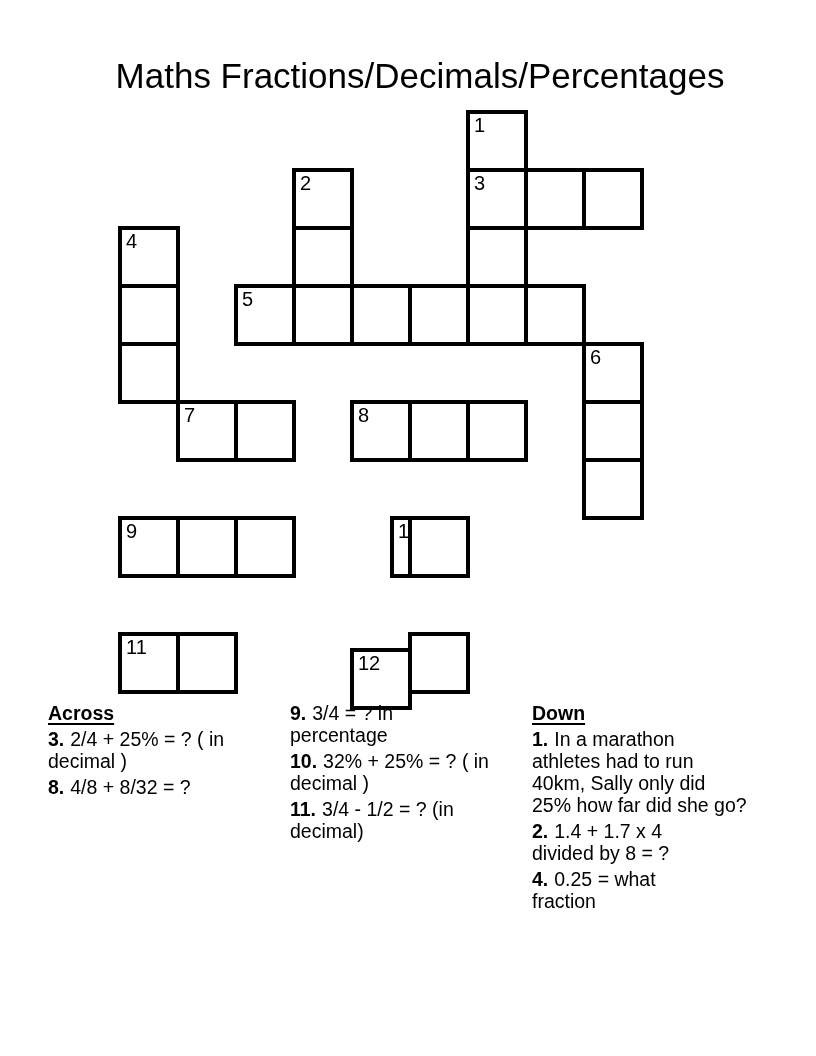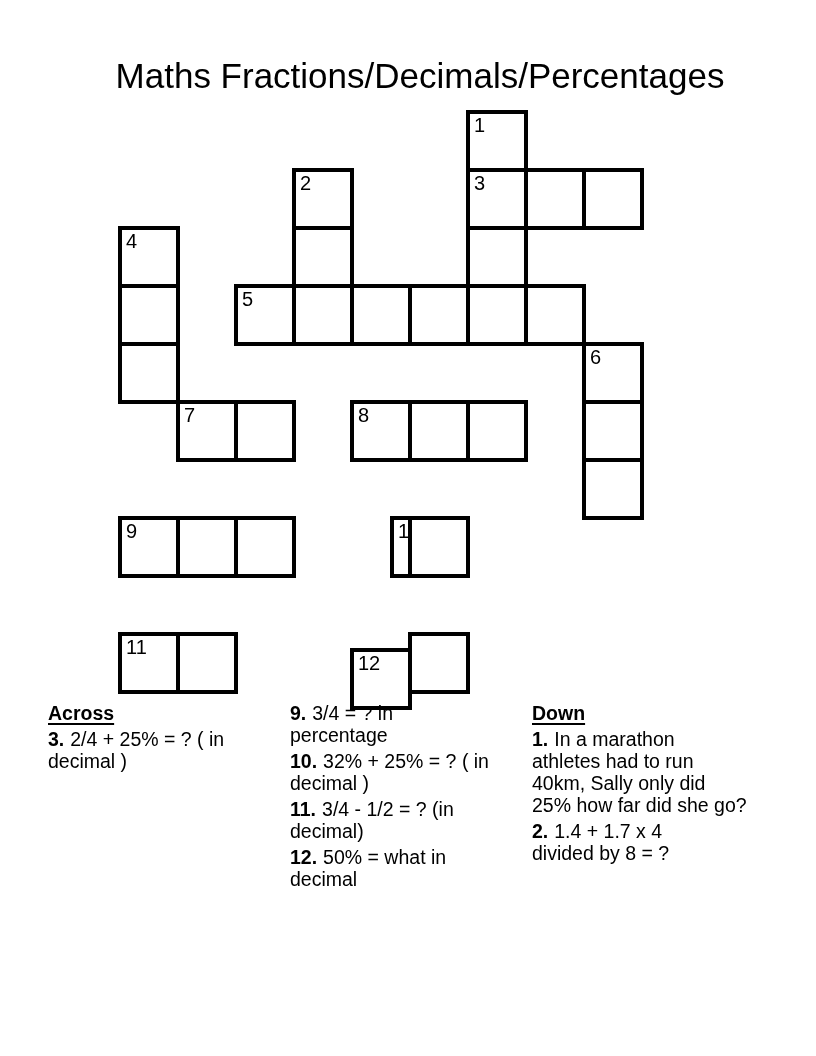--- a/index.html
+++ b/index.html
@@ -126,40 +126,41 @@
         <span class="cell-num">12</span>
       </div>
       <div class="cell" style="left: 408px; top: 632px;"></div>
     </div>
 
   <div class="clues col-across">
     <h2 class="clues-heading">Across</h2>
     <div id="list-across">
         <p class="clue"><b class="clue-num">3.</b><span class="clue-text">2/4 + 25% = ? ( in
 decimal )</span></p>
+        <p class="clue"><b class="clue-num">8.</b><span class="clue-text">4/8 + 8/32 = ?</span></p>
       </div>
   </div>
 
   <div class="clues col-across2">
     <div id="list-across2">
         <p class="clue"><b class="clue-num">9.</b><span class="clue-text">3/4 = ? in
 percentage</span></p>
         <p class="clue"><b class="clue-num">10.</b><span class="clue-text">32% + 25% = ? ( in
 decimal )</span></p>
         <p class="clue"><b class="clue-num">11.</b><span class="clue-text">3/4 - 1/2 = ? (in
 decimal)</span></p>
-        <p class="clue"><b class="clue-num">12.</b><span class="clue-text">50% = what in
-decimal</span></p>
       </div>
   </div>
 
   <div class="clues col-down">
     <h2 class="clues-heading">Down</h2>
     <div id="list-down">
         <p class="clue"><b class="clue-num">1.</b><span class="clue-text">In a marathon
 athletes had to run
 40km, Sally only did
 25% how far did she go?</span></p>
         <p class="clue"><b class="clue-num">2.</b><span class="clue-text">1.4 + 1.7 x 4
 divided by 8 = ?</span></p>
+        <p class="clue"><b class="clue-num">4.</b><span class="clue-text">0.25 = what
+fraction</span></p>
       </div>
   </div>
 </div>
 
 </body></html>

